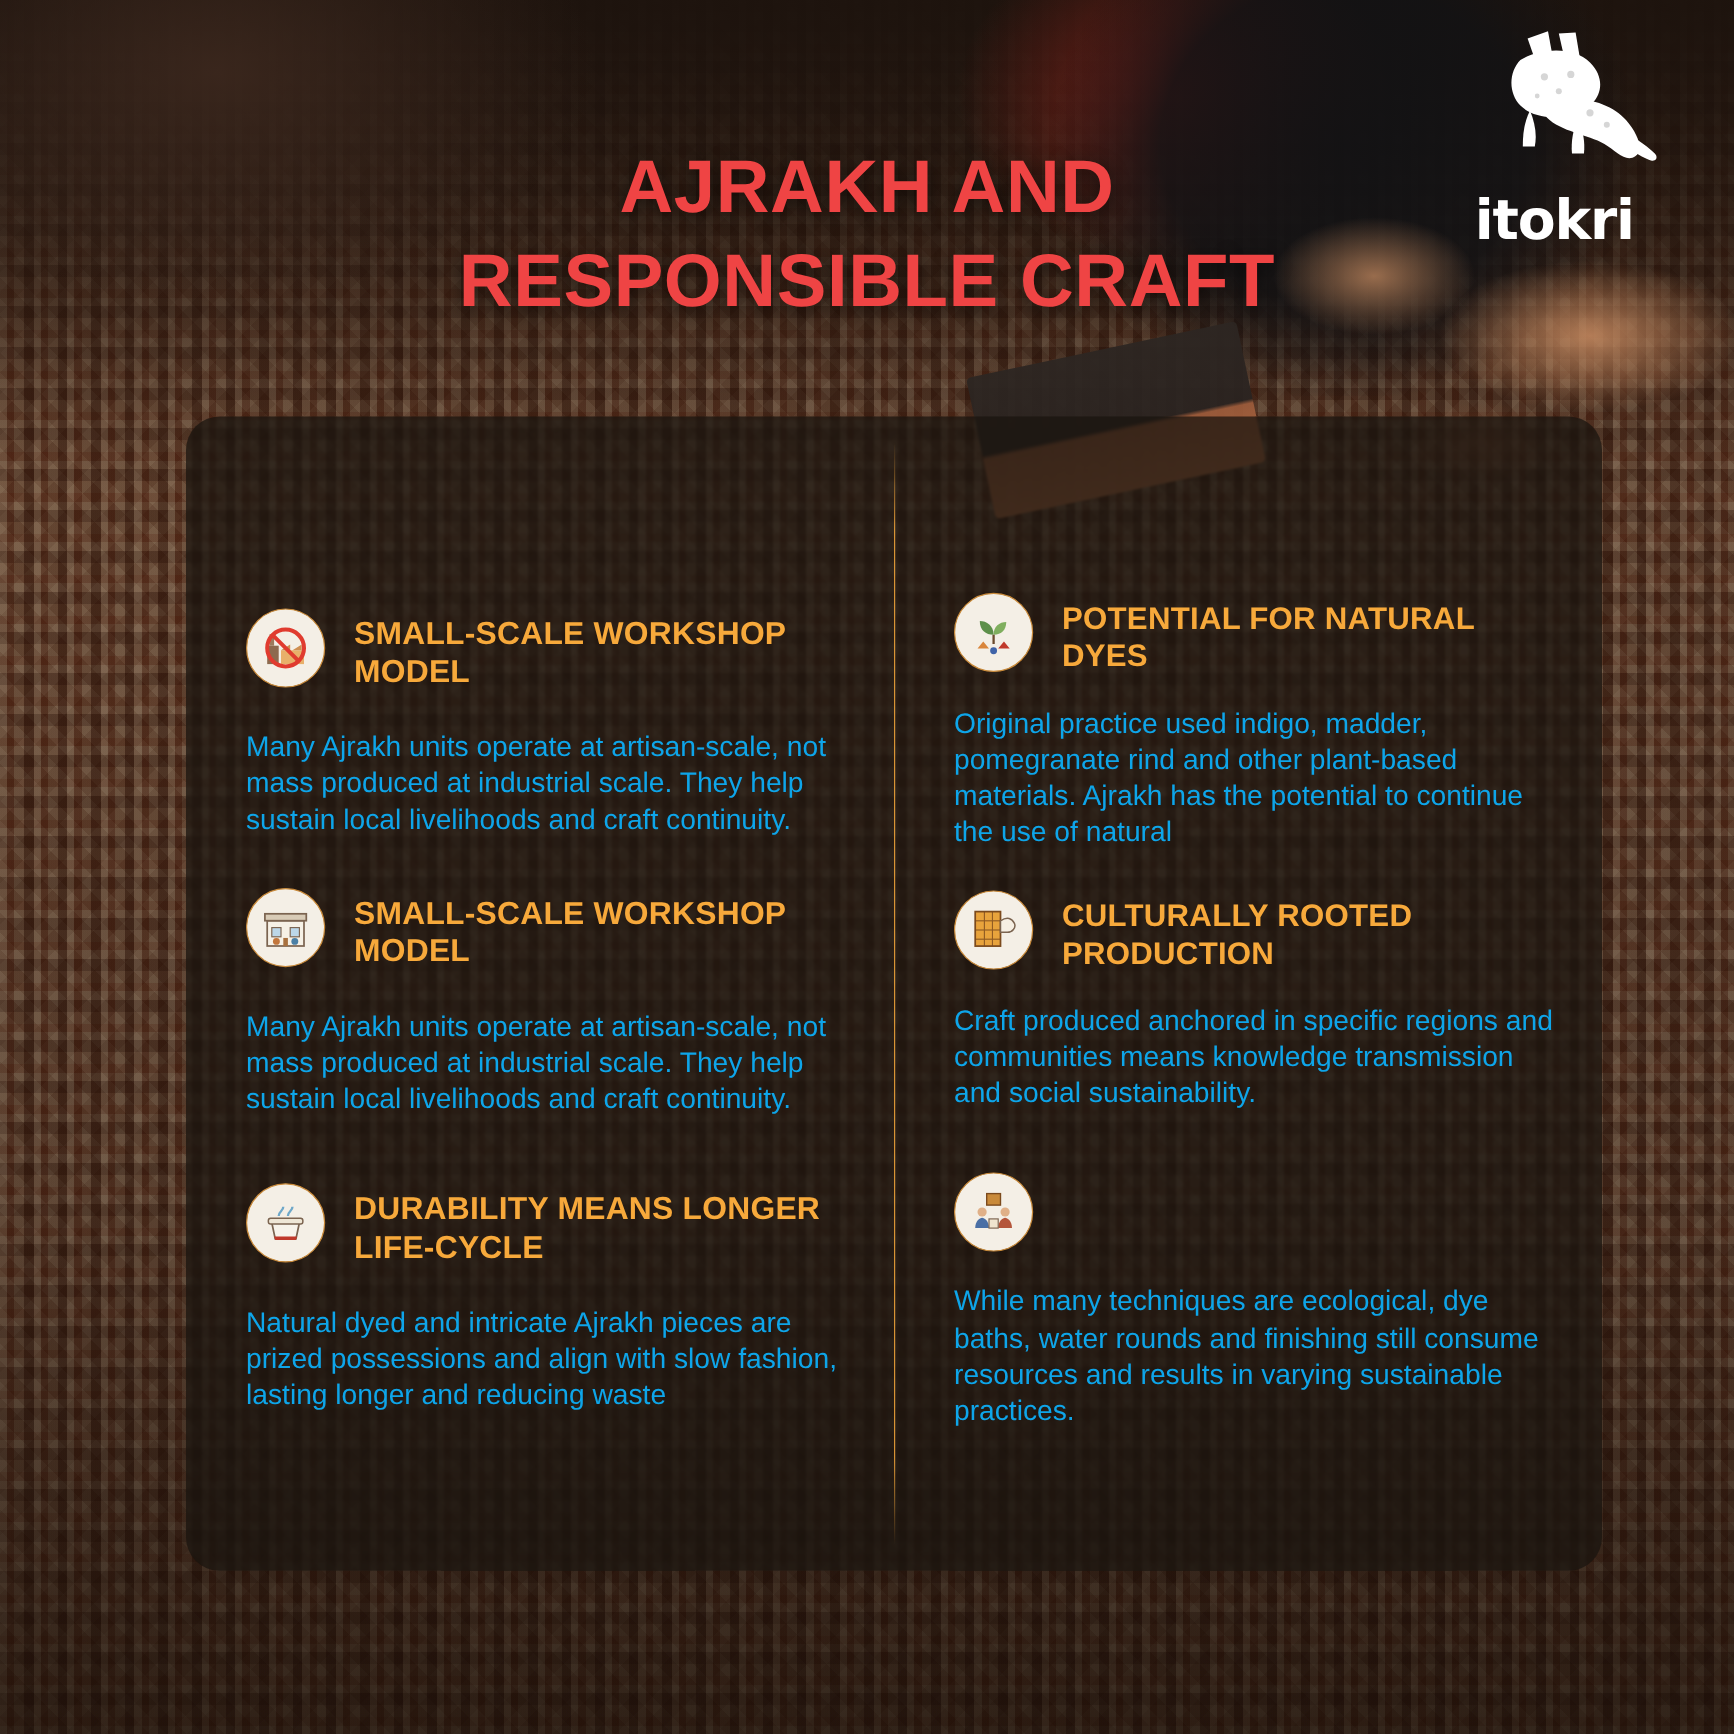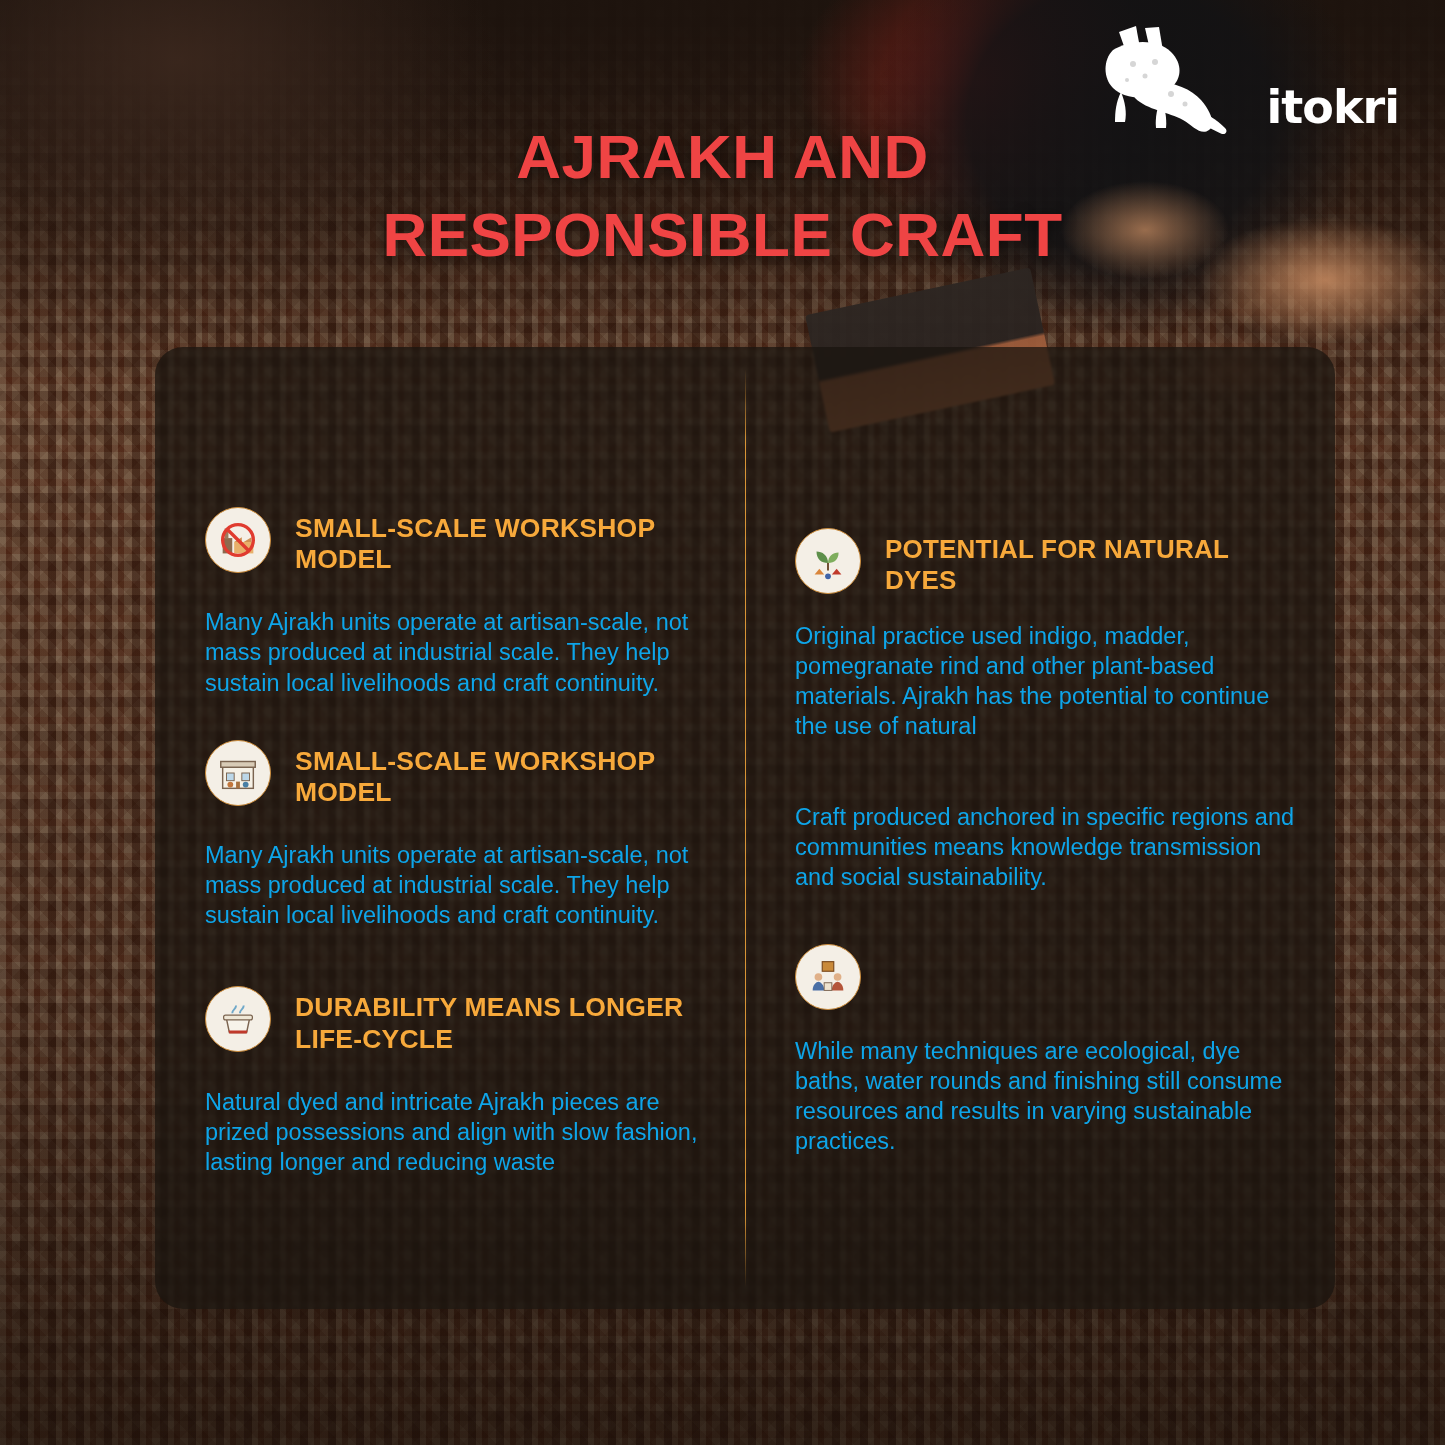--- a/index.html
+++ b/index.html
@@ -46,21 +46,21 @@
     position:absolute; left:815px; top:290px; width:230px; height:120px;
     transform:rotate(-12deg);
     background:linear-gradient(180deg,#2d2622 0%, #2a2320 55%, #9a5a3a 58%, #b06a42 100%);
     border-radius:4px;
     opacity:0.95;
   }
 
   
   #logo {
     position:absolute; right:46px; top:14px;
-    display:flex; align-items:flex-end; gap:22px;
+    display:flex; align-items:flex-start; gap:22px;flex-direction:column;
   }
   #logo .cat { width:170px; height:120px; }
   #logo .wordmark {
     color:#ffffff; font-size:46px; font-weight:700; letter-spacing:-1px;
     font-family:"DejaVu Sans", sans-serif;
   }
 
   
   #title {
     position:absolute; left:0; right:0; top:118px;
@@ -239,20 +239,36 @@
             <path d="M28 38 h10 l-5-6z" fill="#c0392b"></path>
             <circle cx="24" cy="40" r="3" fill="#3f63a8"></circle>
           </svg>
         </span>
         <span class="item-title">POTENTIAL FOR NATURAL DYES</span>
       </div>
       <div class="item-body">Original practice used indigo, madder, pomegranate rind and other plant-based materials. Ajrakh has the potential to continue the use of natural</div>
     </div>
 
     <div class="item">
+      <div class="item-head">
+        <span class="icon-circle">
+          <svg viewBox="0 0 48 48" xmlns="http://www.w3.org/2000/svg" aria-hidden="true">
+            <rect x="8" y="8" width="22" height="30" fill="#e8a33c" stroke="#7b4a1d" stroke-width="1.5"></rect>
+            <g stroke="#7b4a1d" stroke-width="1" opacity="0.8">
+              <line x1="8" y1="16" x2="30" y2="16"></line>
+                <line x1="8" y1="24" x2="30" y2="24"></line>
+              <line x1="8" y1="32" x2="30" y2="32"></line>
+                <line x1="16" y1="8" x2="16" y2="38"></line>
+              <line x1="23" y1="8" x2="23" y2="38"></line>
+            </g>
+            <path d="M30 16 c6-4 10-2 12 2 c2 4 -2 8 -6 8 h-6z" fill="#f6efe3" stroke="#7b6450" stroke-width="1.3"></path>
+          </svg>
+        </span>
+        <span class="item-title">CULTURALLY ROOTED PRODUCTION</span>
+      </div>
       <div class="item-body">Craft produced anchored in specific regions and communities means knowledge transmission and social sustainability.</div>
     </div>
 
     <div class="item">
       <div class="item-head">
         <span class="icon-circle">
           <svg viewBox="0 0 48 48" xmlns="http://www.w3.org/2000/svg" aria-hidden="true">
             <rect x="18" y="8" width="12" height="10" fill="#c98a3a" stroke="#7b4a1d" stroke-width="1.2"></rect>
             <circle cx="14" cy="24" r="4" fill="#e0b088"></circle>
             <circle cx="34" cy="24" r="4" fill="#e0b088"></circle>

